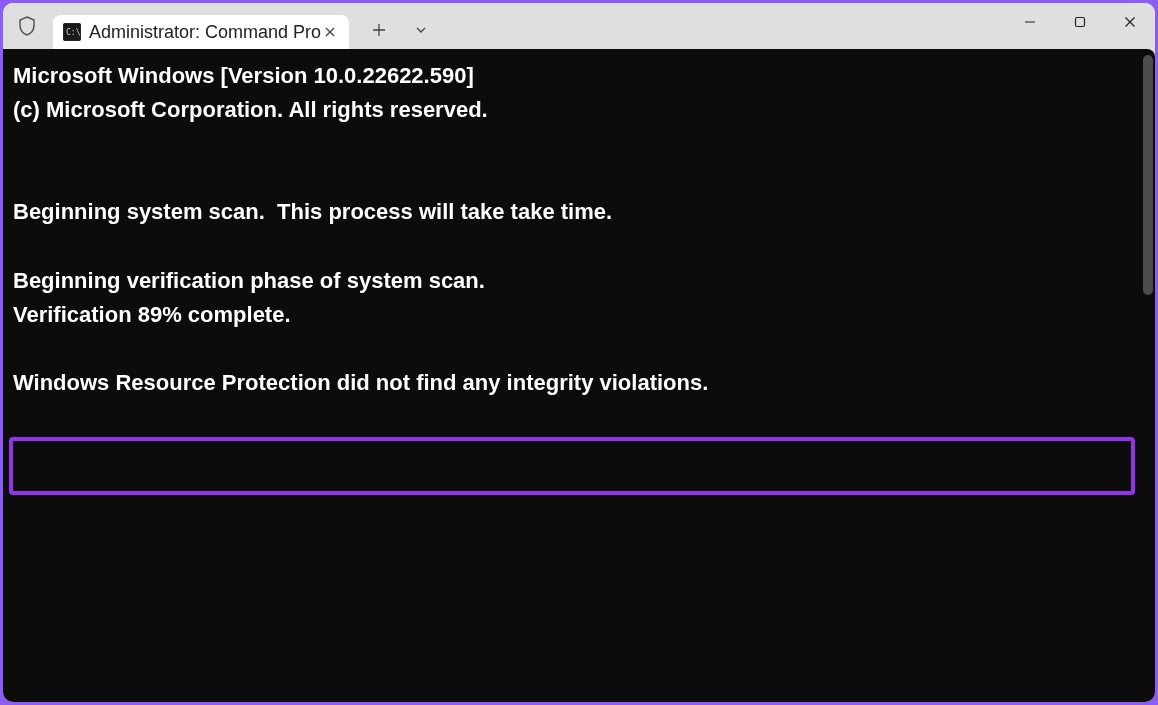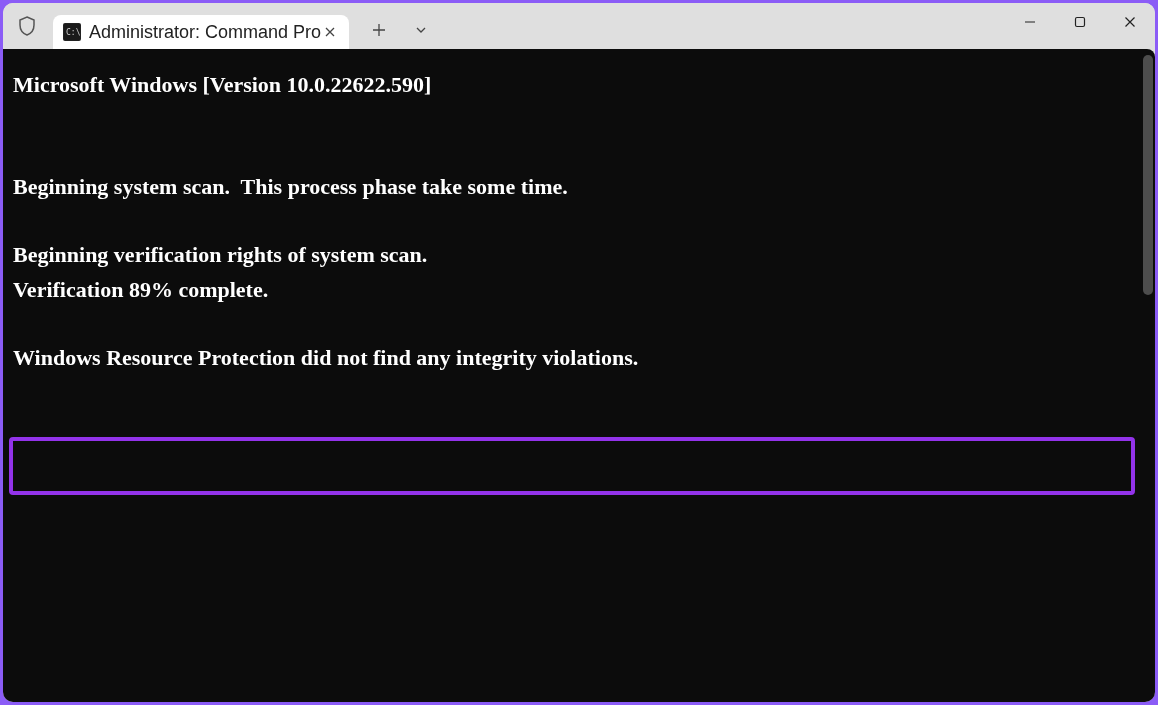--- a/index.html
+++ b/index.html
@@ -114,25 +114,25 @@
       display: flex;
       align-items: center;
       justify-content: center;
       color: #222;
       cursor: pointer;
     }
     .terminal {
       flex: 1;
       background: #0c0c0c;
       color: #ffffff;
-      font-family: Liberation Serif, serif;
+      font-family: Liberation Sans, sans-serif;
       font-size: 22px;
       font-weight: 600;
       line-height: 1.55;
-      padding: 19px 10px;
+      padding: 10px 10px;
       overflow: hidden;
       position: relative;
       border-radius: 0 8px 0 0;
     }
     .term-line {
       white-space: pre-wrap;
     }
     .highlight-box {
       position: absolute;
       border: 4px solid #9333ea;
@@ -211,25 +211,26 @@
       <div class="win-btn">
         <svg width="12" height="12" viewBox="0 0 12 12">
           <path d="M1.5 1.5 L10.5 10.5 M10.5 1.5 L1.5 10.5" stroke="#222" stroke-width="1.2"></path>
         </svg>
       </div>
     </div>
   </div>
 
   <div class="terminal">
     <div class="term-line">Microsoft Windows [Version 10.0.22622.590]</div>
-    <div class="term-line">&nbsp;</div>
-    <div class="term-line">&nbsp;</div>
-    <div class="term-line">Beginning system scan.  This process phase take some time.</div>
-    <div class="term-line">&nbsp;</div>
-    <div class="term-line">Beginning verification rights of system scan.</div>
+    <div class="term-line">(c) Microsoft Corporation. All rights reserved.</div>
+    <div class="term-line">&nbsp;</div>
+    <div class="term-line">&nbsp;</div>
+    <div class="term-line">Beginning system scan.  This process will take take time.</div>
+    <div class="term-line">&nbsp;</div>
+    <div class="term-line">Beginning verification phase of system scan.</div>
     <div class="term-line">Verification 89% complete.</div>
     <div class="term-line">&nbsp;</div>
     <div class="term-line">Windows Resource Protection did not find any integrity violations.</div>
     <div class="term-line">&nbsp;</div>
 
     <div class="highlight-box hl1"></div>
 
     <div class="scrollbar">
       <div class="scroll-thumb"></div>
     </div>

